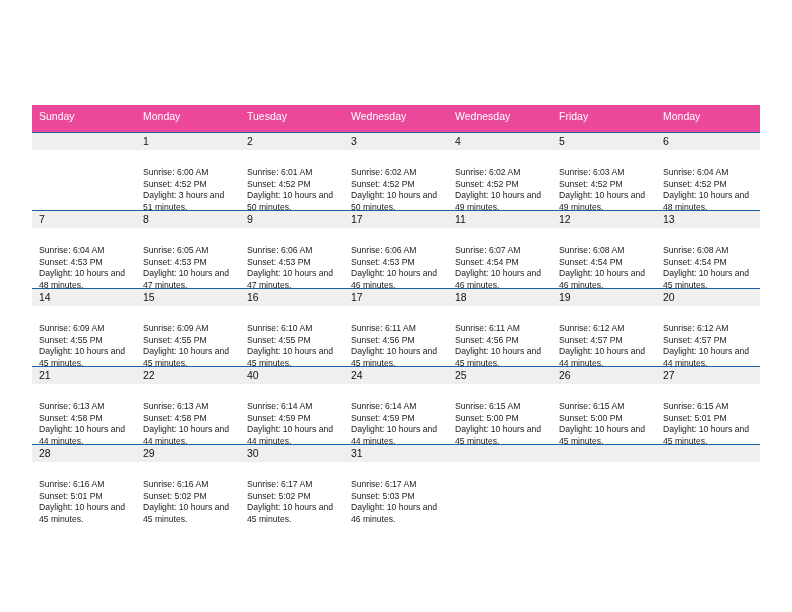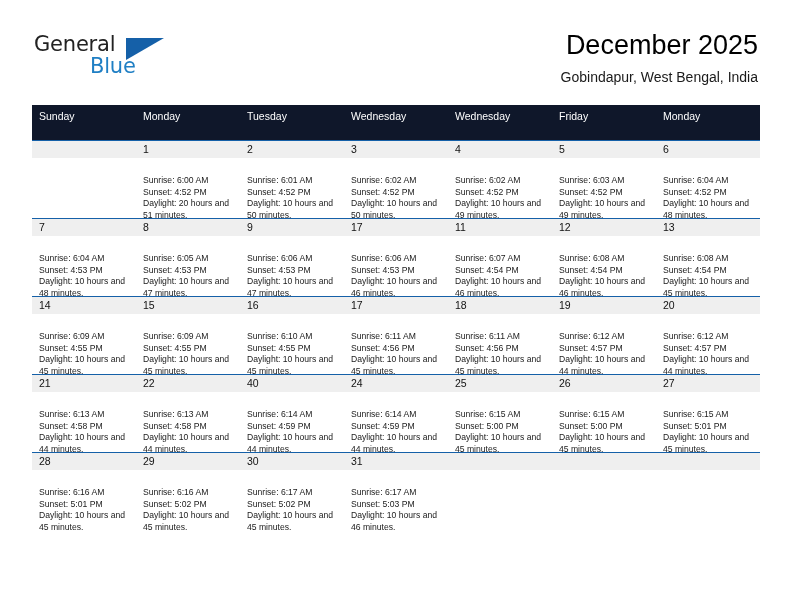--- a/index.html
+++ b/index.html
@@ -90,26 +90,26 @@
   
   .calendar {
     position: absolute;
     left: 32px;
     top: 105px;
     width: 728px;
     border-collapse: collapse;
     table-layout: fixed;
   }
   .calendar th {
-    background: #0f172a;
+    background: #ec4899;
     color: #ffffff;
     font-size: 10.5px;
     font-weight: normal;
     text-align: left;
-    padding: 5px 0 18px 7px;
+    padding: 5px 0 10px 7px;
     height: 11px;
     font-family: "Liberation Sans", sans-serif;
   }
   .calendar td {
     vertical-align: top;
     width: 104px;
     height: 78px;
     padding: 0;
     border: none;
   }
@@ -144,34 +144,20 @@
   }
   .events .daylight {
     white-space: normal;
   }
 </style>
 </head>
 <body>
 
 <div class="page">
 
-  <div class="header">
-
-    <div class="brand">
-      <span class="brand-general">General</span>
-      <span class="brand-triangle"></span>
-      <span class="brand-blue">Blue</span>
-    </div>
-
-    <div class="title-block">
-      <div class="cal-title">December 2025</div>
-      <div class="cal-subtitle">Gobindapur, West Bengal, India</div>
-    </div>
-
-  </div>
 
   <table class="calendar">
     <thead>
       <tr>
         <th>Sunday</th>
         <th>Monday</th>
         <th>Tuesday</th>
         <th>Wednesday</th>
         <th>Wednesday</th>
         <th>Friday</th>
@@ -184,21 +170,21 @@
             <div class="daycell blank">
               <div class="daynum-band"></div>
             </div>
           </td>
           <td>
             <div class="daycell">
               <div class="daynum-band">1</div>
               <div class="events">
                 <div>Sunrise: 6:00 AM</div>
                 <div>Sunset: 4:52 PM</div>
-                <div class="daylight">Daylight: 20 hours and 51 minutes.</div>
+                <div class="daylight">Daylight: 3 hours and 51 minutes.</div>
               </div>
             </div>
           </td>
           <td>
             <div class="daycell">
               <div class="daynum-band">2</div>
               <div class="events">
                 <div>Sunrise: 6:01 AM</div>
                 <div>Sunset: 4:52 PM</div>
                 <div class="daylight">Daylight: 10 hours and 50 minutes.</div>

